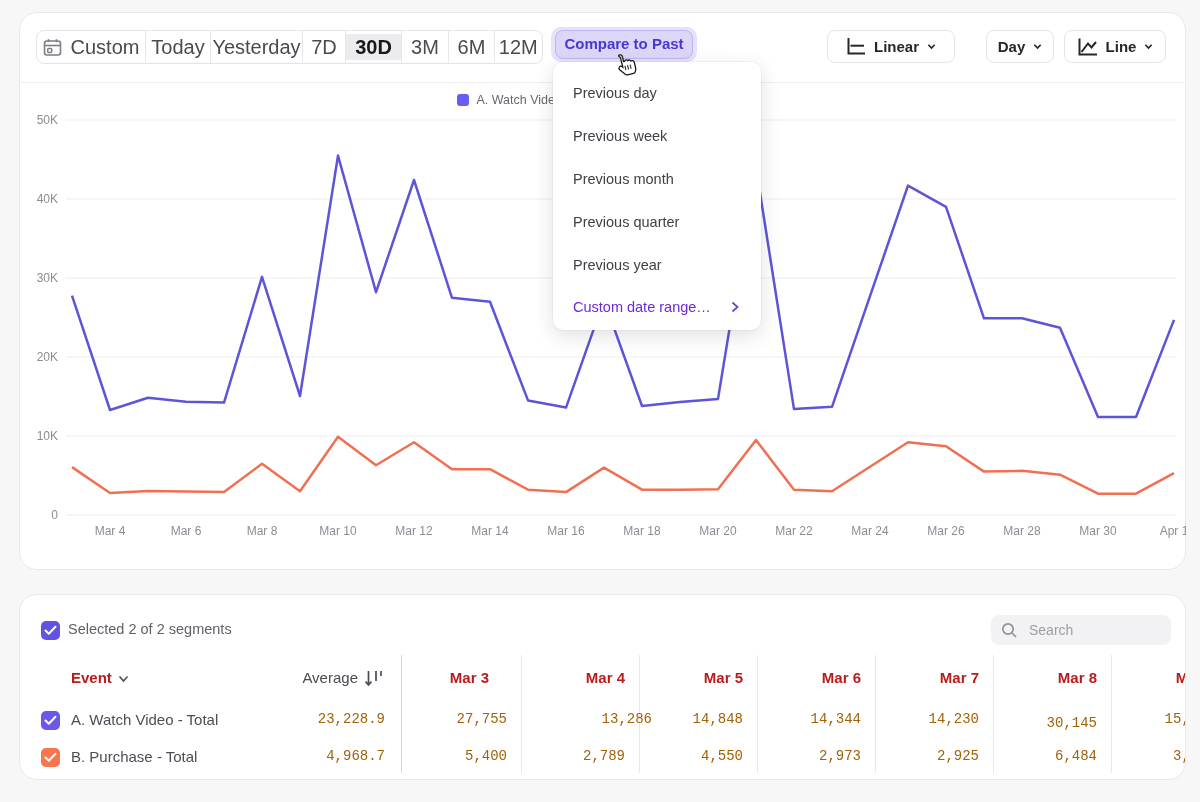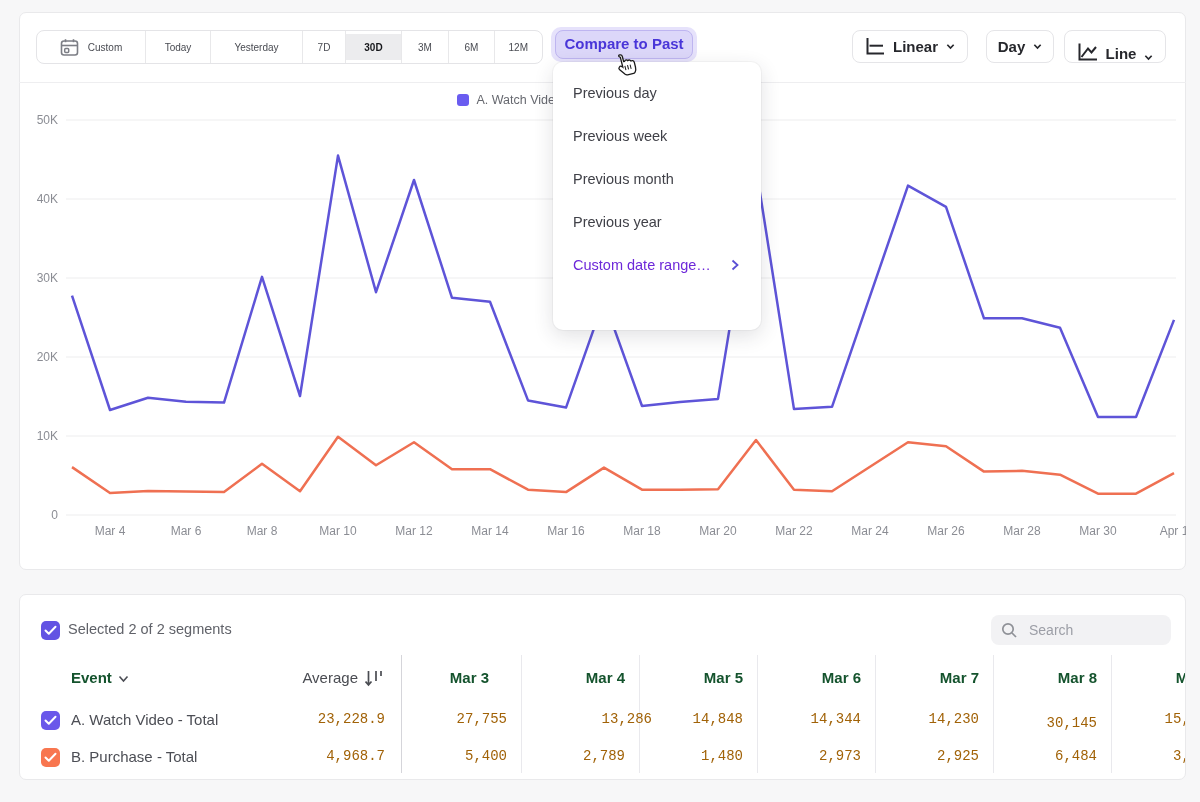--- a/index.html
+++ b/index.html
@@ -1,26 +1,26 @@
 <!DOCTYPE html>
 <html><head>
 <meta charset="utf-8">
 <style>
 * { margin:0; padding:0; box-sizing:border-box; }
 html,body { width:1200px; height:802px; overflow:hidden; }
 body { background:#f7f7f8; font-family:"Liberation Sans", sans-serif; position:relative; }
-.card { position:absolute; background:#fff; border:1px solid #e9e9eb; border-radius:7px;padding-left:46px; }
+.card { position:absolute; background:#fff; border:1px solid #e9e9eb; border-radius:18px;padding-left:46px; }
 #card1 { left:19px; top:12px; width:1167px; height:558px; }
 #card2 { left:19px; top:594px; width:1167px; height:186px; overflow:hidden; }
 .abs { position:absolute; }
 
 
 #toolbar-divider { left:19px; top:82px; width:1167px; height:1px; background:#eeeef0; }
 #segctl { left:36px; top:30px; height:34px; border:1px solid #e4e4e7; border-radius:8px; display:flex; align-items:stretch; background:#fff; }
-#segctl .seg { display:flex; align-items:center; justify-content:center; font-size:10px; color:#494b52; border-right:1px solid #e8e8ea; white-space:nowrap; }
+#segctl .seg { display:flex; align-items:center; justify-content:center; font-size:20px; color:#494b52; border-right:1px solid #e8e8ea; white-space:nowrap; }
 #segctl .seg:last-child { border-right:none; }
 #segctl .seg.sel { font-weight:bold; color:#17181c; background:linear-gradient(#ececee,#ececee) no-repeat 0 3px; background-size:100% 26px; }
 #segctl .seg:nth-child(1){width:109px;}
 #segctl .seg:nth-child(2){width:65px;}
 #segctl .seg:nth-child(3){width:92px;}
 #segctl .seg:nth-child(4){width:43px;}
 #segctl .seg:nth-child(5){width:56px;}
 #segctl .seg:nth-child(6){width:47px;}
 #segctl .seg:nth-child(7){width:46px;}
 #segctl .seg:nth-child(8){width:46.5px;}
@@ -34,21 +34,21 @@
 #legend .item { display:flex; align-items:center; gap:7px; }
 #legend .sw { width:12px; height:12px; border-radius:3px; }
 
 
 #menu { left:553px; top:62px; width:208px; height:268px; background:#fff; border-radius:10px; box-shadow:0 6px 20px rgba(40,40,60,0.14), 0 0 0 1px rgba(0,0,0,0.03); z-index:5; padding-top:10px; }
 #menu .mi { height:42.8px; display:flex; align-items:center; padding-left:20px; font-size:14.5px; color:#404148; }
 #menu .mi.purple { color:#6d28d9; }
 
 
 .vline { position:absolute; width:1px; background:#e9e9ed; }
-#card2 .hdr { font-size:15px; font-weight:600; color:#14532d; }
+#card2 .hdr { font-size:15px; font-weight:600; color:#b91c1c; }
 .num { font-family:"Liberation Mono", monospace; font-size:14px; color:#a16207; }
 .cb { position:absolute; width:19px; height:19px; border-radius:5px; }
 .rowlabel { position:absolute; font-size:15px; color:#4c4e55; }
 </style>
 </head>
 <body>
 <div id="card1" class="card"></div>
 <div id="toolbar-divider" class="abs"></div>
 
 <div id="segctl" class="abs">
@@ -67,37 +67,37 @@
   <div class="seg sel">30D</div>
   <div class="seg">3M</div>
   <div class="seg">6M</div>
   <div class="seg">12M</div>
 </div>
 
 <div id="cmpbtn" class="abs">
     <div class="inner">Compare to Past</div>
   </div>
 
-<div class="btn" style="left:852px; width:116px;">
+<div class="btn" style="left:827px; width:128px;">
   <svg width="20" height="19" viewBox="0 0 20 19" fill="none" stroke="#26272c" stroke-width="2">
       <path d="M2.5 1 V16.5 H19"></path>
       <path d="M4.5 8.7 H18"></path>
     </svg>
   Linear
   <svg class="chev" viewBox="0 0 10 10" fill="none" stroke="#26272c" stroke-width="1.8">
       <path d="M1.5 3 L5 6.8 L8.5 3"></path>
     </svg>
 </div>
 <div class="btn" style="left:986px; width:68px;">
   Day
   <svg class="chev" viewBox="0 0 10 10" fill="none" stroke="#26272c" stroke-width="1.8">
       <path d="M1.5 3 L5 6.8 L8.5 3"></path>
     </svg>
 </div>
-<div class="btn" style="left:1064px; width:102px;align-items:flex-end;">
+<div class="btn" style="left:1064px; width:102px;">
   <svg width="21" height="20" viewBox="0 0 21 20" fill="none" stroke="#26272c" stroke-width="2">
       <path d="M2.5 1.5 V17.5 H20"></path>
       <path d="M4.5 15 L11 6.5 L14.5 10.5 L19 5"></path>
     </svg>
   Line
   <svg class="chev" viewBox="0 0 10 10" fill="none" stroke="#26272c" stroke-width="1.8">
       <path d="M1.5 3 L5 6.8 L8.5 3"></path>
     </svg>
 </div>
 
@@ -141,20 +141,21 @@
     <text x="1155" y="453">Apr 1</text>
   </g>
   <polyline fill="none" stroke="#ef7052" stroke-width="2.5" stroke-linejoin="round" points="53,385.1 91,411 129,408.9 167,409.5 205,409.9 243,381.8 281,409.2 319,354.8 357,383.2 395,360.3 433,387.2 471,387.2 509,407.7 547,410.1 585,385.6 623,407.7 661,407.7 699,407.3 737,358 775,407.7 813,409.3 851,384.8 889,360.3 927,364.3 965,389.6 1003,388.8 1041,392.7 1079,411.7 1117,411.7 1155,391.1"></polyline>
   <polyline fill="none" stroke="#5e54d8" stroke-width="2.5" stroke-linejoin="round" points="53,213.7 91,328 129,315.7 167,319.7 205,320.6 243,194.9 281,314 319,73.6 357,210.2 395,98 433,215.8 471,219.7 509,318.4 547,325.6 585,218.1 623,324 661,320 699,316.9 737,85.4 775,327.1 813,324.8 851,214.2 889,103.6 927,124.9 965,236.3 1003,236.3 1041,245.8 1079,335 1117,335 1155,237.9"></polyline>
 </svg>
 
 <div id="menu" class="abs">
   <div class="mi">Previous day</div>
   <div class="mi">Previous week</div>
   <div class="mi">Previous month</div>
+  <div class="mi">Previous quarter</div>
   <div class="mi">Previous year</div>
   <div class="mi purple">Custom date range…
     <svg style="margin-left:auto; margin-right:22px;" width="8" height="12" viewBox="0 0 8 12" fill="none" stroke="#5a4fd4" stroke-width="1.8">
         <path d="M1.5 1.5 L6.5 6 L1.5 10.5"></path>
       </svg>
   </div>
 </div>
 
 <svg class="abs" style="left:614px; top:52px; z-index:6;" width="24" height="26" viewBox="0 0 24 26">
   <g transform="rotate(-14 10 12)">
@@ -223,18 +224,18 @@
 <div class="abs num" style="left:1095px; top:116px; width:100px; text-align:right;">15,068</div>
 
 <div class="cb" style="left:21px; top:153px; background:#f8764f;"></div>
 <svg class="abs" style="left:24px; top:157px;" width="13" height="11" viewBox="0 0 13 11" fill="none" stroke="#fff" stroke-width="2" stroke-linecap="round" stroke-linejoin="round">
       <path d="M1.5 5.5 L4.8 8.8 L11.5 1.8"></path>
     </svg>
 <div class="rowlabel" style="left:51px; top:153px;">B. Purchase - Total</div>
 <div class="abs num" style="left:265px; top:153px; width:100px; text-align:right;">4,968.7</div>
 <div class="abs num" style="left:387px; top:153px; width:100px; text-align:right;">5,400</div>
 <div class="abs num" style="left:505px; top:153px; width:100px; text-align:right;">2,789</div>
-<div class="abs num" style="left:623px; top:153px; width:100px; text-align:right;">1,480</div>
+<div class="abs num" style="left:623px; top:153px; width:100px; text-align:right;">4,550</div>
 <div class="abs num" style="left:741px; top:153px; width:100px; text-align:right;">2,973</div>
 <div class="abs num" style="left:859px; top:153px; width:100px; text-align:right;">2,925</div>
 <div class="abs num" style="left:977px; top:153px; width:100px; text-align:right;">6,484</div>
 <div class="abs num" style="left:1095px; top:153px; width:100px; text-align:right;">3,012</div>
 </div>
 
 </body></html>

